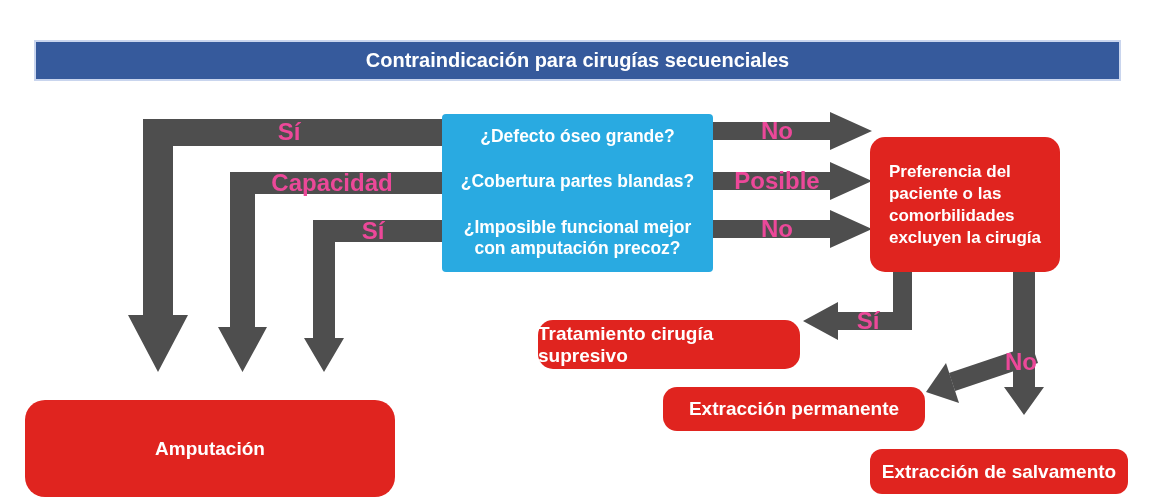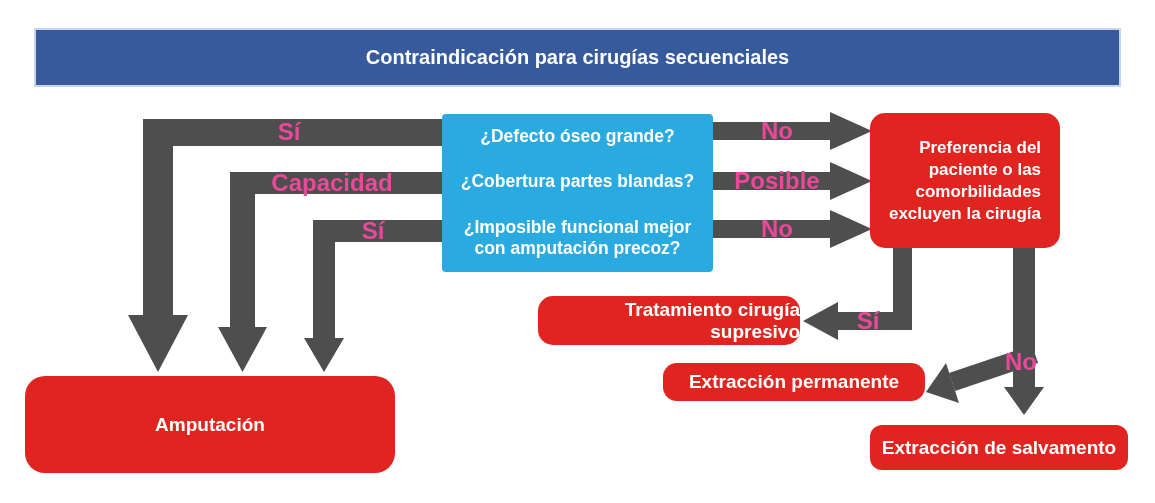--- a/index.html
+++ b/index.html
@@ -6,39 +6,40 @@
   .stage {
     position: relative;
     width: 1155px;
     height: 503px;
     background: #ffffff;
     font-family: "Liberation Sans", sans-serif;
     overflow: hidden;
   }
   .banner {
     position: absolute;
-    left: 34px; top: 28px;
-    width: 1087px; height: 59px;
+    left: 34px; top: 40px;
+    width: 1087px; height: 41px;
     box-sizing: border-box;
     background: #365a9c;
     border: 2px solid #c9d5ee;
     display: flex; align-items: center; justify-content: center;
     color: #ffffff; font-weight: bold; font-size: 20px;
   }
   .arrows { position: absolute; left: 0; top: 0; }
   .arrows path, .arrows polygon { fill: #4e4e4e; }
   .arrows line { stroke: #4e4e4e; }
   .node {
     position: absolute;
     background: #e0241f;
     color: #ffffff;
     font-weight: bold;
     display: flex; align-items: center; justify-content: center;
-    text-align: right;
+    text-align: left;
     white-space: pre-line;
+    margin-top: 24px;
   }
   .qbox {
     position: absolute;
     left: 442px; top: 114px;
     width: 271px; height: 158px;
     background: #29aae1;
     border-radius: 4px;
     color: #ffffff; font-weight: bold; font-size: 17.5px; line-height: 1.25;
     display: flex; flex-direction: column; justify-content: space-around;
     text-align: center;
@@ -47,21 +48,21 @@
   .elabel {
     position: absolute;
     transform: translate(-50%, -50%);
     color: #ec4899; font-weight: bold; font-size: 24px;
     white-space: nowrap;
     line-height: 1;
   }
   .n-amputacion { left: 25px; top: 376px; width: 370px; height: 97px; border-radius: 20px; font-size: 19px; }
   .n-preferencia { left: 870px; top: 113px; width: 190px; height: 135px; border-radius: 15px; font-size: 17px; line-height: 22px; }
   .n-tratamiento { left: 538px; top: 296px; width: 262px; height: 49px; border-radius: 15px; font-size: 19px; }
-  .n-permanente { left: 663px; top: 363px; width: 262px; height: 38px; border-radius: 14px; font-size: 19px; }
+  .n-permanente { left: 663px; top: 363px; width: 262px; height: 44px; border-radius: 14px; font-size: 19px; }
   .n-salvamento { left: 870px; top: 425px; width: 258px; height: 45px; border-radius: 12px; font-size: 19px; }
 </style>
 </head>
 <body>
 
 <div class="stage">
 
   <svg class="arrows" width="1155" height="503" viewBox="0 0 1155 503" xmlns="http://www.w3.org/2000/svg">
 
     <path d="M442 119 H143 V315 H128 L158 372 L188 315 H173 V146 H442 Z"></path>

